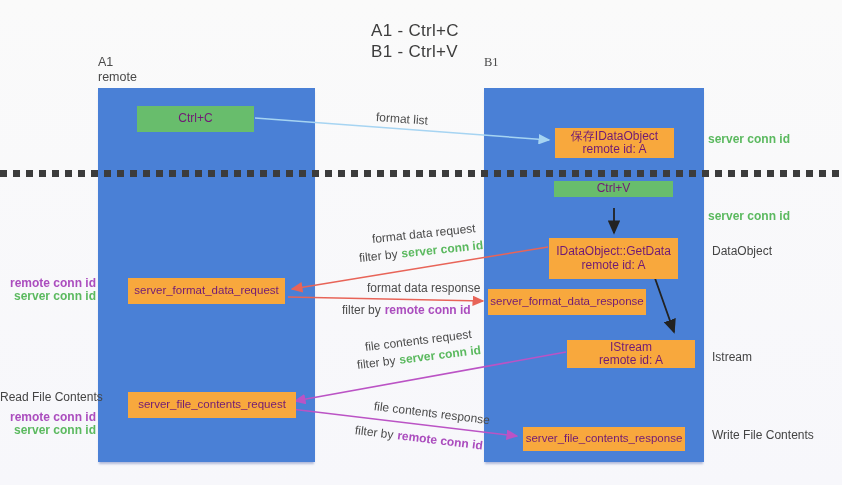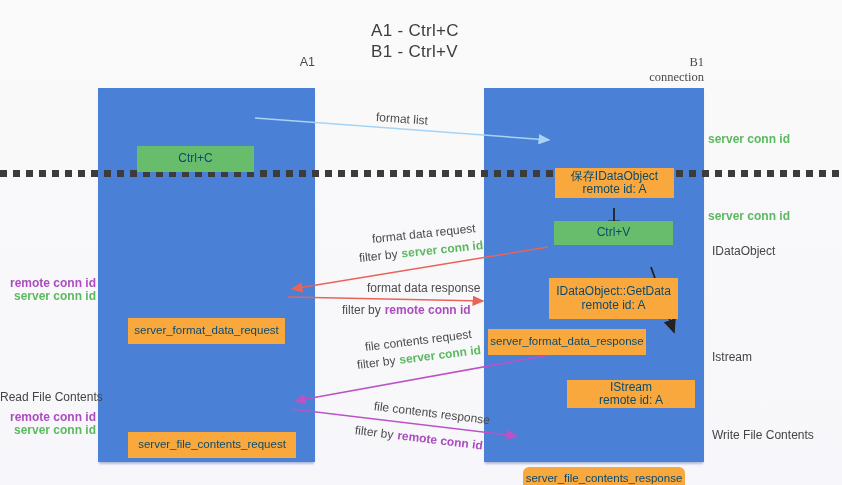--- a/index.html
+++ b/index.html
@@ -22,28 +22,28 @@
     position:absolute;left:371px;top:20px;
     font-size:17px;line-height:21px;color:#3d3d3d;letter-spacing:.3px;
   }
   .col{
     position:absolute;top:88px;height:374px;background:var(--column-blue);
     box-shadow:0 3px 2px -1px rgba(110,125,185,.5);
   }
   .col-a{left:98px;width:217px;}
   .col-b{left:484px;width:220px;}
   .col-header{
-    position:absolute;top:55px;text-align:right;
+    position:absolute;top:55px;text-align:left;
     font-size:12.5px;line-height:15px;color:#4a4a4a;
   }
   .col-header.a{left:98px;width:217px;}
   .col-header.b{left:484px;width:220px;font-family:Liberation Serif, serif;}
   .box{
     position:absolute;display:flex;flex-direction:column;align-items:center;justify-content:center;
-    color:#0c4a6e;font-size:12px;line-height:13.5px;text-align:center;white-space:nowrap;margin-top:40px;
+    color:#701a75;font-size:12px;line-height:13.5px;text-align:center;white-space:nowrap;
   }
   .green-box{background:var(--box-green);}
   .orange-box{background:var(--box-orange);}
   .box.wide{font-size:11.5px;}
   .dotted{
     position:absolute;left:0;top:170px;width:842px;height:7px;
     background:repeating-linear-gradient(90deg,var(--divider-dark) 0 7px,transparent 7px 13px);
   }
   svg.arrows{position:absolute;left:0;top:0;pointer-events:none;}
   .ln-blue{stroke:var(--arrow-blue);stroke-width:1.5;}
@@ -70,24 +70,24 @@
 
 <div class="canvas">
 
   <div class="title">
     <div>A1 - Ctrl+C</div>
     <div>B1 - Ctrl+V</div>
   </div>
 
   <div class="col-header a">
     <div>A1</div>
+    <div>remote</div>
   </div>
   <div class="col-header b">
     <div>B1</div>
-    <div>connection</div>
   </div>
   <div class="col col-a"></div>
   <div class="col col-b"></div>
 
   <svg class="arrows" width="842" height="485" viewBox="0 0 842 485">
     <defs>
       <marker id="m-blue" markerWidth="8" markerHeight="7" refX="7" refY="3.5" orient="auto">
         <path d="M0,0 L8,3.5 L0,7 z" class="mk-blue"></path>
       </marker>
       <marker id="m-red" markerWidth="8" markerHeight="7" refX="7" refY="3.5" orient="auto">
@@ -113,21 +113,21 @@
 
   <div class="box green-box" style="left:137px;top:106px;width:117px;height:26px;">
     <div>Ctrl+C</div>
   </div>
 
   <div class="box orange-box" style="left:555px;top:128px;width:119px;height:30px;">
     <div>保存IDataObject</div>
     <div>remote id: A</div>
   </div>
 
-  <div class="box green-box" style="left:554px;top:181px;width:119px;height:24px;">
+  <div class="box green-box" style="left:554px;top:181px;width:119px;height:16px;">
     <div>Ctrl+V</div>
   </div>
 
   <div class="box orange-box" style="left:549px;top:238px;width:129px;height:41px;">
     <div>IDataObject::GetData</div>
     <div>remote id: A</div>
   </div>
 
   <div class="box orange-box wide" style="left:488px;top:289px;width:158px;height:26px;">
     <div>server_format_data_response</div>
@@ -139,21 +139,21 @@
 
   <div class="box orange-box" style="left:567px;top:340px;width:128px;height:28px;">
     <div>IStream</div>
     <div>remote id: A</div>
   </div>
 
   <div class="box orange-box wide" style="left:128px;top:392px;width:168px;height:26px;">
     <div>server_file_contents_request</div>
   </div>
 
-  <div class="box orange-box wide" style="left:523px;top:427px;width:162px;height:24px;border-radius:6px;">
+  <div class="box orange-box wide" style="left:523px;top:427px;width:162px;height:24px;">
     <div>server_file_contents_response</div>
   </div>
 
   <div class="arrow-label rot-p4" style="left:376px;top:110px;">format list</div>
 
   <div class="arrow-label rot-n6" style="left:372px;top:232px;">format data request</div>
   <div class="arrow-label rot-n6" style="left:359px;top:251px;">
     <span>filter by</span><span class="key-green">server conn id</span>
   </div>
 
@@ -173,17 +173,17 @@
   </div>
 
   <div class="side-label side-left conn-purple" style="top:277px;">remote conn id</div>
   <div class="side-label side-left conn-green" style="top:290px;">server conn id</div>
   <div class="side-label side-left" style="top:391px;">Read File Contents</div>
   <div class="side-label side-left conn-purple" style="top:411px;">remote conn id</div>
   <div class="side-label side-left conn-green" style="top:424px;">server conn id</div>
 
   <div class="side-label conn-green" style="left:708px;top:133px;">server conn id</div>
   <div class="side-label conn-green" style="left:708px;top:210px;">server conn id</div>
-  <div class="side-label" style="left:712px;top:245px;">IDataObject</div>
+  <div class="side-label" style="left:712px;top:245px;">DataObject</div>
   <div class="side-label" style="left:712px;top:351px;">Istream</div>
   <div class="side-label" style="left:712px;top:429px;">Write File Contents</div>
 
 </div>
 
 </body></html>

